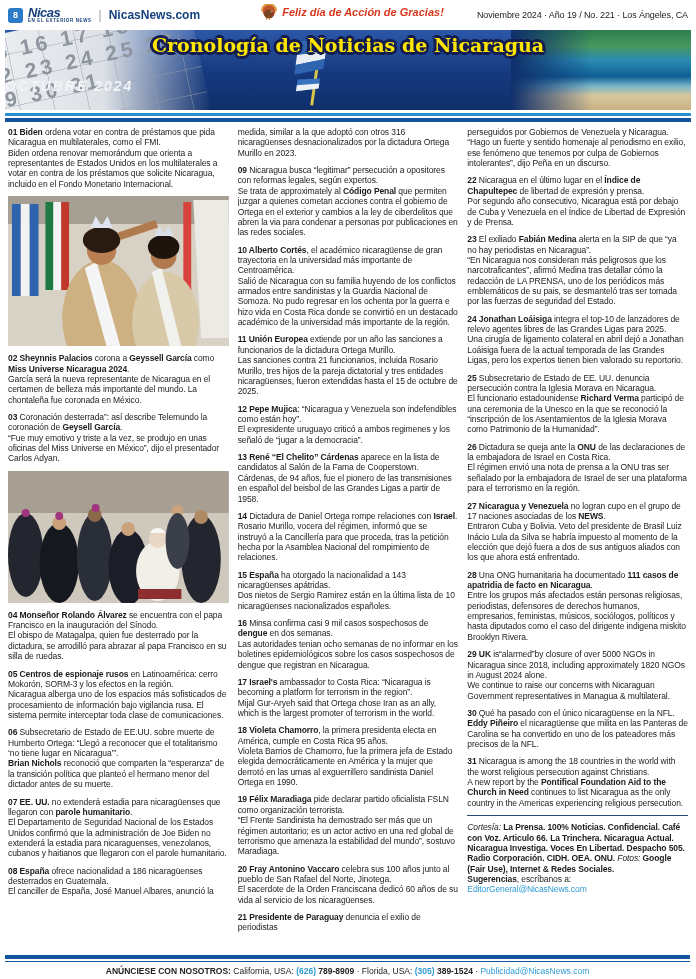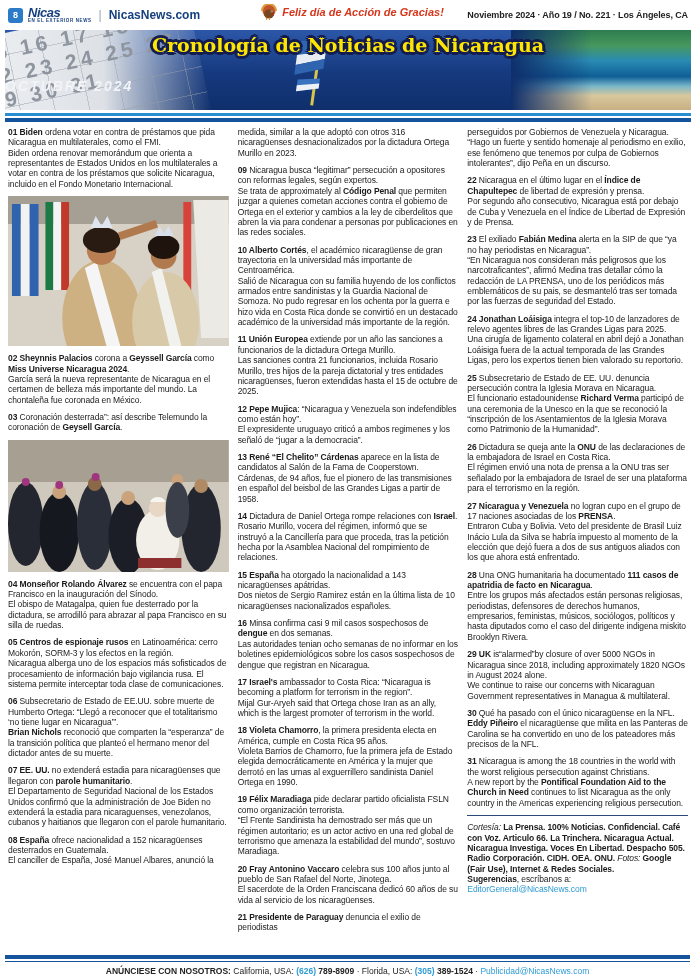--- a/index.html
+++ b/index.html
@@ -8,21 +8,21 @@
   .topbar{height:26px;display:flex;align-items:center;justify-content:space-between;padding:2px 8px 0 8px;position:relative;}
   .tb-left{display:flex;align-items:center;gap:5px;}
   .badge{width:15px;height:15px;background:#2b7bc8;border-radius:3px;color:#fff;font-size:9px;font-weight:bold;display:flex;align-items:center;justify-content:center;}
   .logoblock{display:flex;flex-direction:column;line-height:1;}
   .logoname{font-size:13px;font-weight:900;font-style:italic;color:#16407e;letter-spacing:-0.5px;}
   .logotag{font-size:4.5px;font-weight:bold;color:#16407e;letter-spacing:0.6px;}
   .tb-sep{color:#9aa4b0;font-size:12px;margin:0 2px;}
   .sitename{font-size:12px;font-weight:bold;color:#16407e;}
   .tb-center{position:absolute;left:8px;right:0;top:4px;display:flex;align-items:center;justify-content:center;gap:4px;pointer-events:none;}
   .greeting{font-size:11px;font-weight:bold;font-style:italic;color:#d6361c;}
-  .edition{font-size:9px;font-weight:bold;color:#222;letter-spacing:-0.1px;padding-left:31px;}
+  .edition{font-size:9px;font-weight:normal;color:#222;letter-spacing:-0.1px;padding-left:31px;}
   
   .banner{position:relative;height:80px;margin:2px 5px 0 5px;background:linear-gradient(180deg,#2c57a8 0%,#16397e 55%,#0f2f6b 100%);overflow:hidden;}
   .cal{position:absolute;left:-24px;top:-14px;width:215px;height:120px;background:
       repeating-linear-gradient(90deg,rgba(150,158,168,.45) 0 1px,transparent 1px 34px),
       repeating-linear-gradient(0deg,rgba(150,158,168,.45) 0 1px,transparent 1px 26px),
       linear-gradient(100deg,#eef0f3 0%,#dde1e6 55%,rgba(221,225,230,0) 100%);
       transform:rotate(-12deg);color:#8e959f;font-weight:bold;font-size:21px;line-height:1.15;padding:6px 0 0 6px;letter-spacing:4px;}
   .beach{position:absolute;right:0;top:0;width:180px;height:100%;background:
       linear-gradient(90deg,rgba(15,47,107,1) 0%,rgba(15,47,107,0) 45%),
       linear-gradient(180deg,#2e7d4f 0%,#47985f 20%,#2a8cb4 38%,#0f5f96 58%,#77b6c9 70%,#d8c79d 82%,#c7b083 100%);}
@@ -136,20 +136,21 @@
     <polygon points="149,40 154,30 158,38 163,30 168,40" fill="#d8dfeb"></polygon>
     <rect x="112" y="30" width="40" height="8" fill="#b07a4e" transform="rotate(-18 132 34)"></rect>
   </svg>
 </div>
       <div class="block">
         <p><span class="b">02 Sheynnis Palacios</span><span> corona a </span><span class="b">Geyssell García</span><span> como </span><span class="b">Miss Universe Nicaragua 2024</span><span>.</span></p>
         <p><span>García será la nueva representante de Nicaragua en el certamen de belleza más importante del mundo. La chontaleña fue coronada en México.</span></p>
       </div>
       <div class="block">
         <p><span class="b">03</span><span> Coronación desterrada”: así describe Telemundo la coronación de </span><span class="b">Geysell García</span><span>.</span></p>
+        <p><span>“Fue muy emotivo y triste a la vez, se produjo en unas oficinas del Miss Universe en México”, dijo el presentador Carlos Adyan.</span></p>
       </div>
       <div class="photo" style="height: 132px;">
   <svg viewBox="0 0 224 132" preserveAspectRatio="none">
     <rect width="224" height="132" fill="#cfc8bd"></rect>
     <rect width="224" height="42" fill="#a89f93"></rect>
     <ellipse cx="18" cy="84" rx="18" ry="42" fill="#23262e"></ellipse>
     <ellipse cx="52" cy="92" rx="20" ry="40" fill="#15181f"></ellipse>
     <ellipse cx="88" cy="86" rx="18" ry="44" fill="#2a2e38"></ellipse>
     <ellipse cx="122" cy="96" rx="20" ry="38" fill="#1b1e26"></ellipse>
     <ellipse cx="196" cy="88" rx="20" ry="44" fill="#23262e"></ellipse>
@@ -178,21 +179,21 @@
       </div>
       <div class="block">
         <p><span class="b">06</span><span> Subsecretario de Estado de EE.UU. sobre muerte de Humberto Ortega: “Llegó a reconocer que el totalitarismo ‘no tiene lugar en Nicaragua’”.</span></p>
         <p><span class="b">Brian Nichols</span><span> reconoció que comparten la “esperanza” de la transición política que planteó el hermano menor del dictador antes de su muerte.</span></p>
       </div>
       <div class="block">
         <p><span class="b">07 EE. UU.</span><span> no extenderá estadia para nicaragüenses que llegaron con </span><span class="b">parole humanitario</span><span>.</span></p>
         <p><span>El Departamento de Seguridad Nacional de los Estados Unidos confirmó que la administración de Joe Biden no extenderá la estadia para nicaraguenses, venezolanos, cubanos y haitianos que llegaron con el parole humanitario.</span></p>
       </div>
       <div class="block">
-        <p><span class="b">08 España</span><span> ofrece nacionalidad a 152 nicaragüenses desterrados en Guatemala.</span></p>
+        <p><span class="b">08 España</span><span> ofrece nacionalidad a 186 nicaragüenses desterrados en Guatemala.</span></p>
         <p><span>El canciller de España, José Manuel Albares, anunció la</span></p>
       </div>
     </div>
   <div class="col">
       <div class="block">
         <p><span>medida, similar a la que adoptó con otros 316 nicaragüenses desnacionalizados por la dictadura Ortega Murillo en 2023.</span></p>
       </div>
       <div class="block">
         <p><span class="b">09</span><span> Nicaragua busca “legitimar” persecución a opositores con reformas legales, según expertos.</span></p>
         <p><span>Se trata de approximately al </span><span class="b">Código Penal</span><span> que permiten juzgar a quienes cometan acciones contra el gobierno de Ortega en el exterior y cambios a la ley de ciberdelitos que abren la via para condenar a personas por publicaciones en las redes sociales.</span></p>
@@ -264,21 +265,21 @@
       </div>
       <div class="block">
         <p><span class="b">25</span><span> Subsecretario de Estado de EE. UU. denuncia persecución contra la Iglesia Morava en Nicaragua.</span></p>
         <p><span>El funcionario estadounidense </span><span class="b">Richard Verma</span><span> participó de una ceremonia de la Unesco en la que se reconoció la “inscripción de los Asentamientos de la Iglesia Morava como Patrimonio de la Humanidad”.</span></p>
       </div>
       <div class="block">
         <p><span class="b">26</span><span> Dictadura se queja ante la </span><span class="b">ONU</span><span> de las declaraciones de la embajadora de Israel en Costa Rica.</span></p>
         <p><span>El régimen envió una nota de prensa a la ONU tras ser señalado por la embajadora de Israel de ser una plataforma para el terrorismo en la región.</span></p>
       </div>
       <div class="block">
-        <p><span class="b">27 Nicaragua y Venezuela</span><span> no logran cupo en el grupo de 17 naciones asociadas de los </span><span class="b">PRENSA</span><span>.</span></p>
+        <p><span class="b">27 Nicaragua y Venezuela</span><span> no logran cupo en el grupo de 17 naciones asociadas de los </span><span class="b">NEWS</span><span>.</span></p>
         <p><span>Entraron Cuba y Bolivia. Veto del presidente de Brasil Luiz Inácio Lula da Silva se habría impuesto al momento de la elección que dejó fuera a dos de sus antiguos aliados con los que ahora está enfrentado.</span></p>
       </div>
       <div class="block">
         <p><span class="b">28</span><span> Una ONG humanitaria ha documentado </span><span class="b">111 casos de apatridia de facto en Nicaragua</span><span>.</span></p>
         <p><span>Entre los grupos más afectados están personas religiosas, periodistas, defensores de derechos humanos, empresarios, feministas, músicos, sociólogos, políticos y hasta diputados como el caso del dirigente indigena miskito Brooklyn Rivera.</span></p>
       </div>
       <div class="block">
         <p><span class="b">29 UK</span><span> is“alarmed”by closure of over 5000 NGOs in Nicaragua since 2018, including approximately 1820 NGOs in August 2024 alone.</span></p>
         <p><span>We continue to raise our concerns with Nicaraguan Government representatives in Managua &amp; multilateral.</span></p>
       </div>

